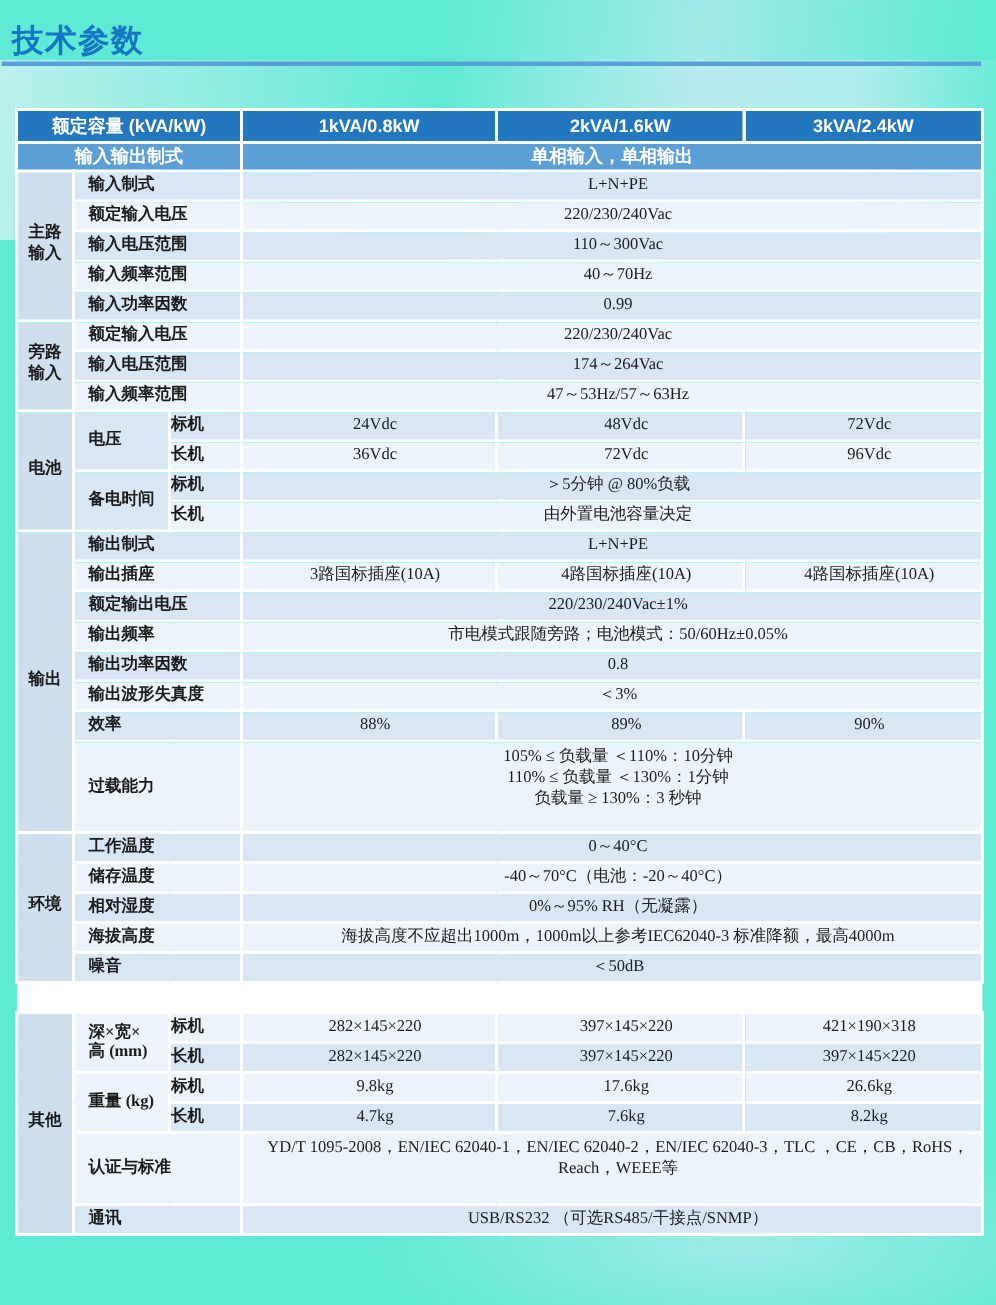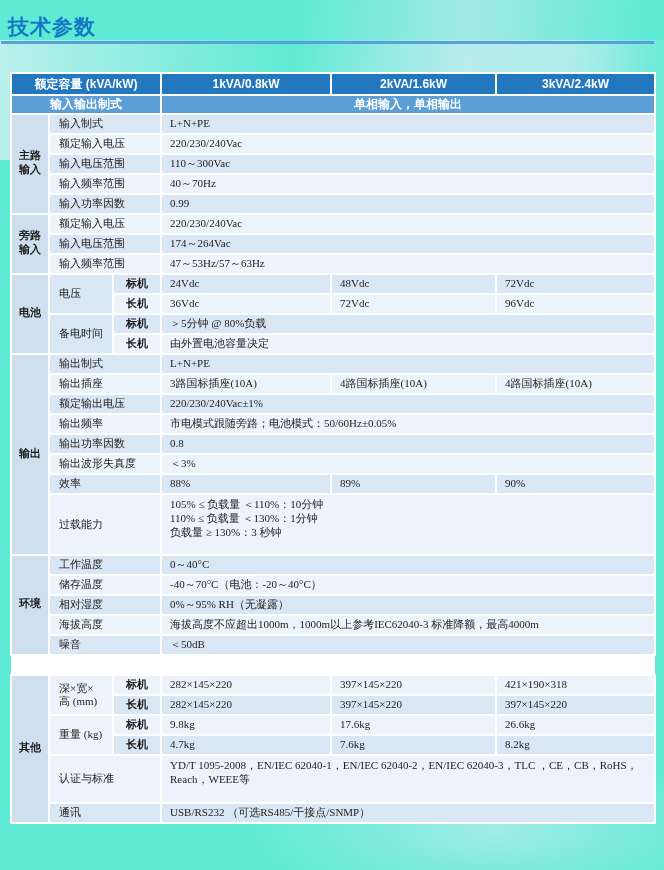--- a/index.html
+++ b/index.html
@@ -23,23 +23,23 @@
   .spec thead th{color:#ffffff;font-weight:bold;font-size:12px;text-align:center;}
   .spec tr.h1{height:22px;} .spec tr.h1 th{background:#2277bf;margin-top:48px;}
   .spec tr.h2{height:19px;} .spec tr.h2 th{background:#5b9fd6;}
 
   .spec tbody{font-family:"Liberation Serif","DejaVu Serif",serif;}
   .spec tbody tr{height:20px;}
   .spec tbody td{font-size:11px;color:#1c1c1c;line-height:1.25;}
   tr.d td{background:#d9e7f4;}
   tr.l td{background:#ecf3fa;margin-left:16px;}
   td.group{background:#cfdfee !important;text-align:center;font-weight:bold;white-space:pre-line;font-family:Liberation Mono, monospace;}
-  td.plabel{font-weight:normal;text-align:left;padding-left:9px;white-space:pre-line;}
-  td.sub{font-weight:bold;text-align:center;}
-  td.val{text-align:left;padding-left:8px;}
+  td.plabel{font-weight:bold;text-align:left;padding-left:9px;white-space:pre-line;}
+  td.sub{font-weight:bold;}
+  td.val{text-align:center;padding-left:8px;}
   td.pre{white-space:pre-line;line-height:1.7;padding-top:3px;padding-bottom:15px;}
   tr.tall{height:58px;}
   tr.cert{height:42px;}
   tr.gap{height:6px;} tr.gap td{background:#ffffff;border:0;}
 </style>
 </head>
 <body>
 
 <div class="page">
   <div class="wave-a"></div>

